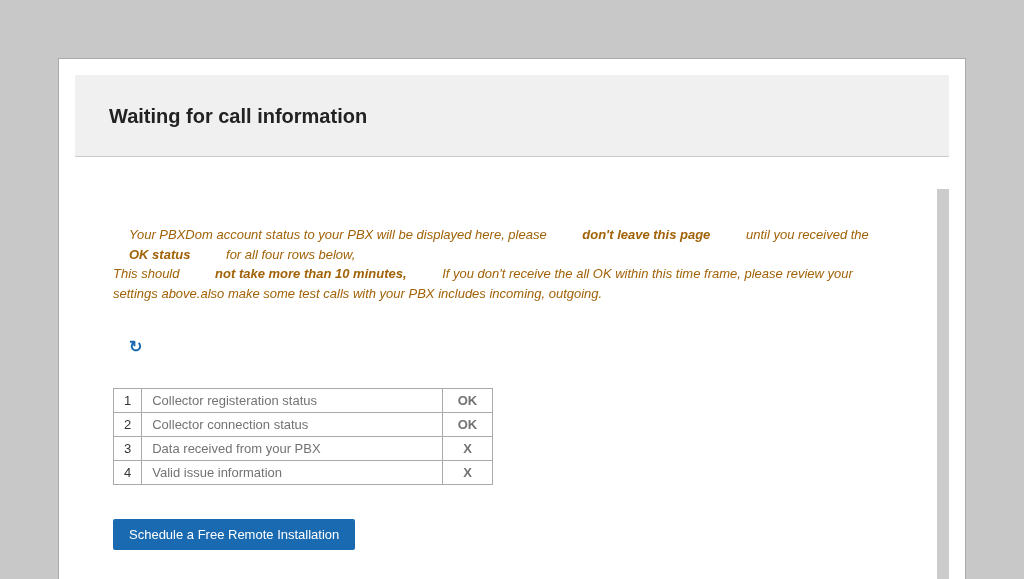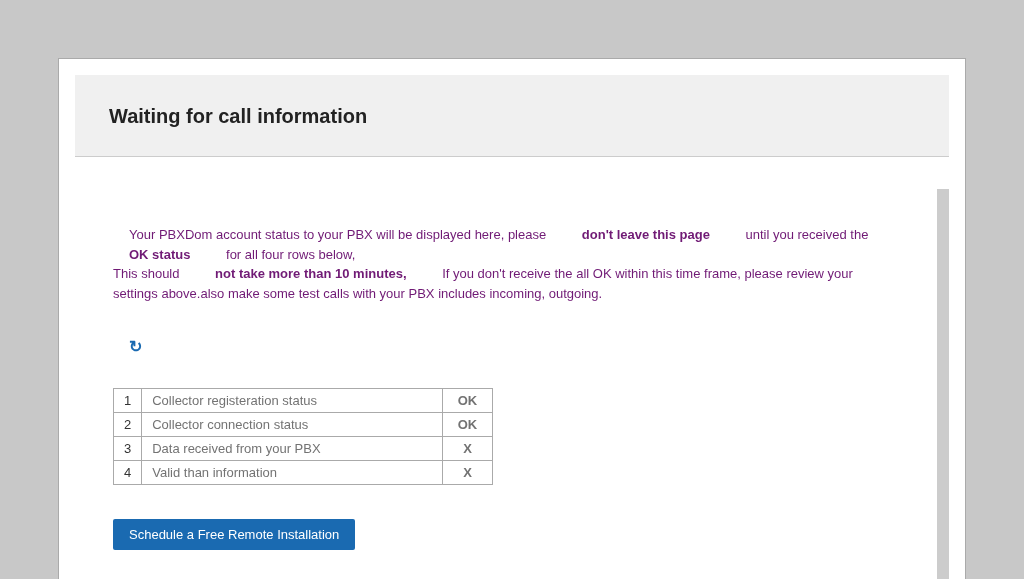--- a/index.html
+++ b/index.html
@@ -33,24 +33,25 @@
       color: #222;
     }
     .window-body {
       flex: 1;
       padding: 20px 22px 20px 22px;
       overflow-y: auto;
       position: relative;
       border-right: 12px solid #ccc;
     }
     .intro-text {
-      color: #701a75;
+      color: #a16207;
       line-height: 1.5;
       margin-bottom: 18px;
       font-size: 13px;
+      font-style: italic;
     }
     .intro-text strong {
       font-weight: bold;
     }
     .status-heading {
       font-size: 14px;
       font-weight: bold;
       color: #222;
       margin-bottom: 12px;
       display: flex;
@@ -169,21 +170,21 @@
           <td>Collector connection status</td>
           <td class="status-ok">OK</td>
         </tr>
         <tr>
           <td>3</td>
           <td>Data received from your PBX</td>
           <td class="status-x">X</td>
         </tr>
         <tr>
           <td>4</td>
-          <td>Valid than information</td>
+          <td>Valid issue information</td>
           <td class="status-x">X</td>
         </tr>
       </tbody>
     </table>
 
 
     <button class="schedule-btn">Schedule a Free Remote Installation</button>
 
     <p class="dots-text">..</p>
 

